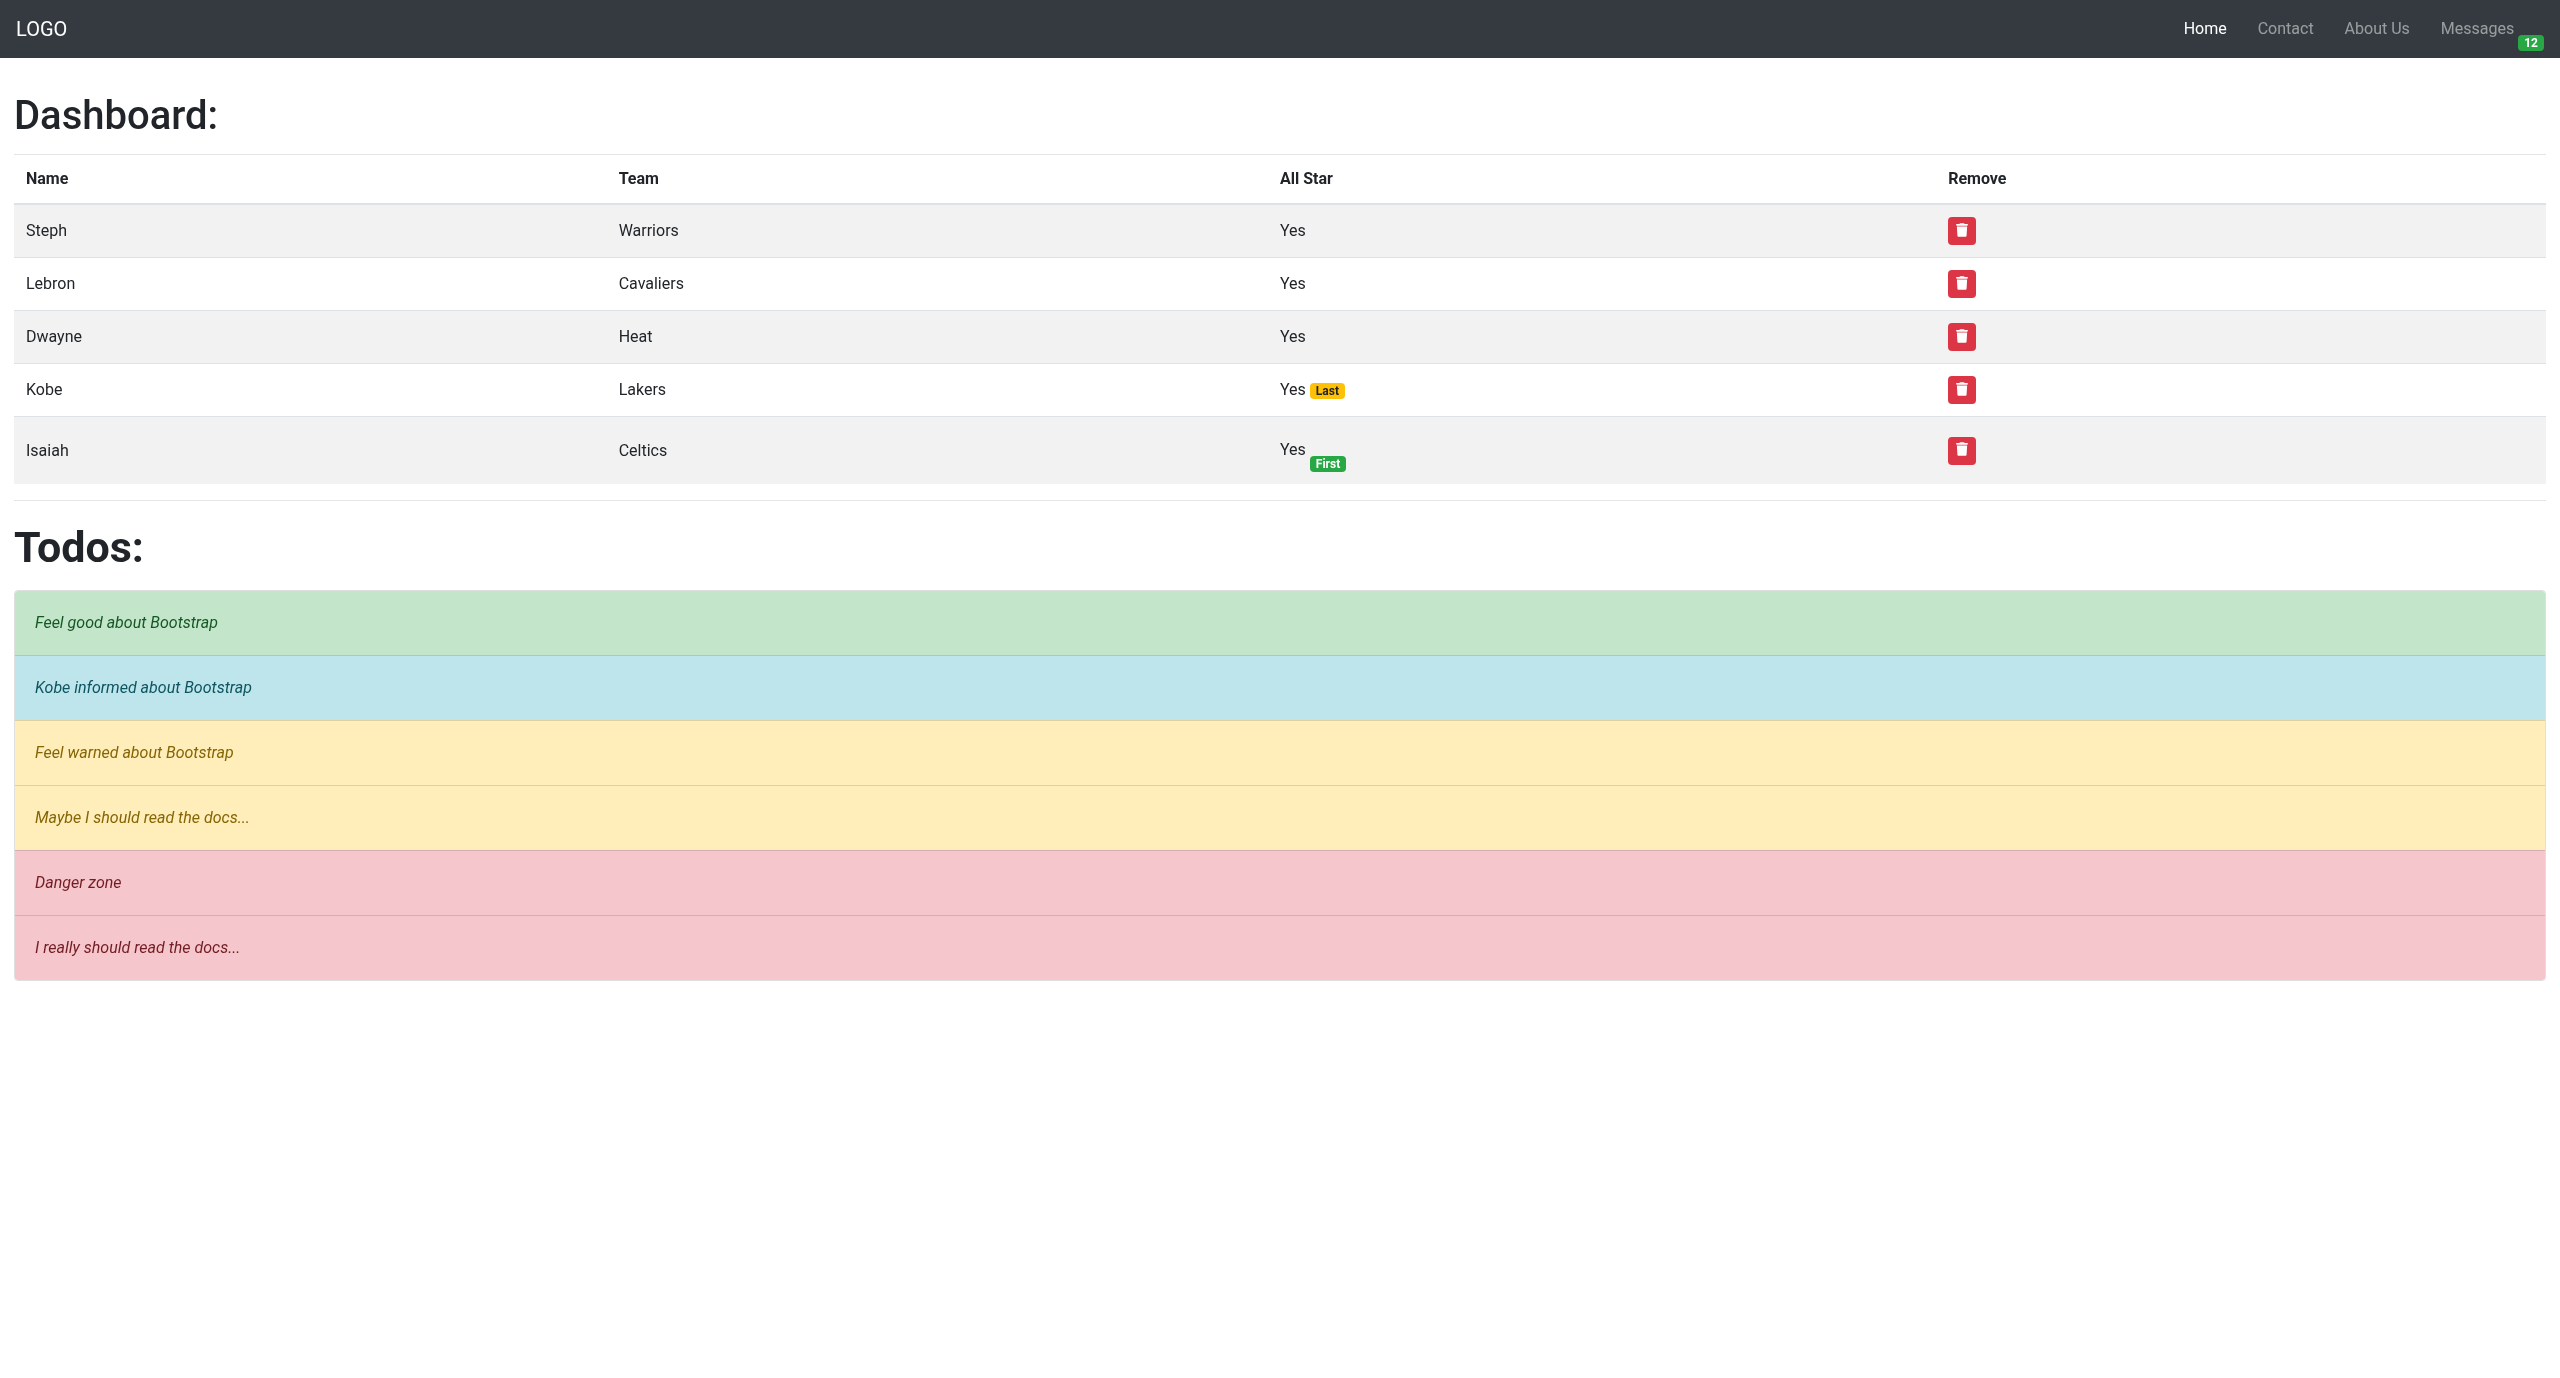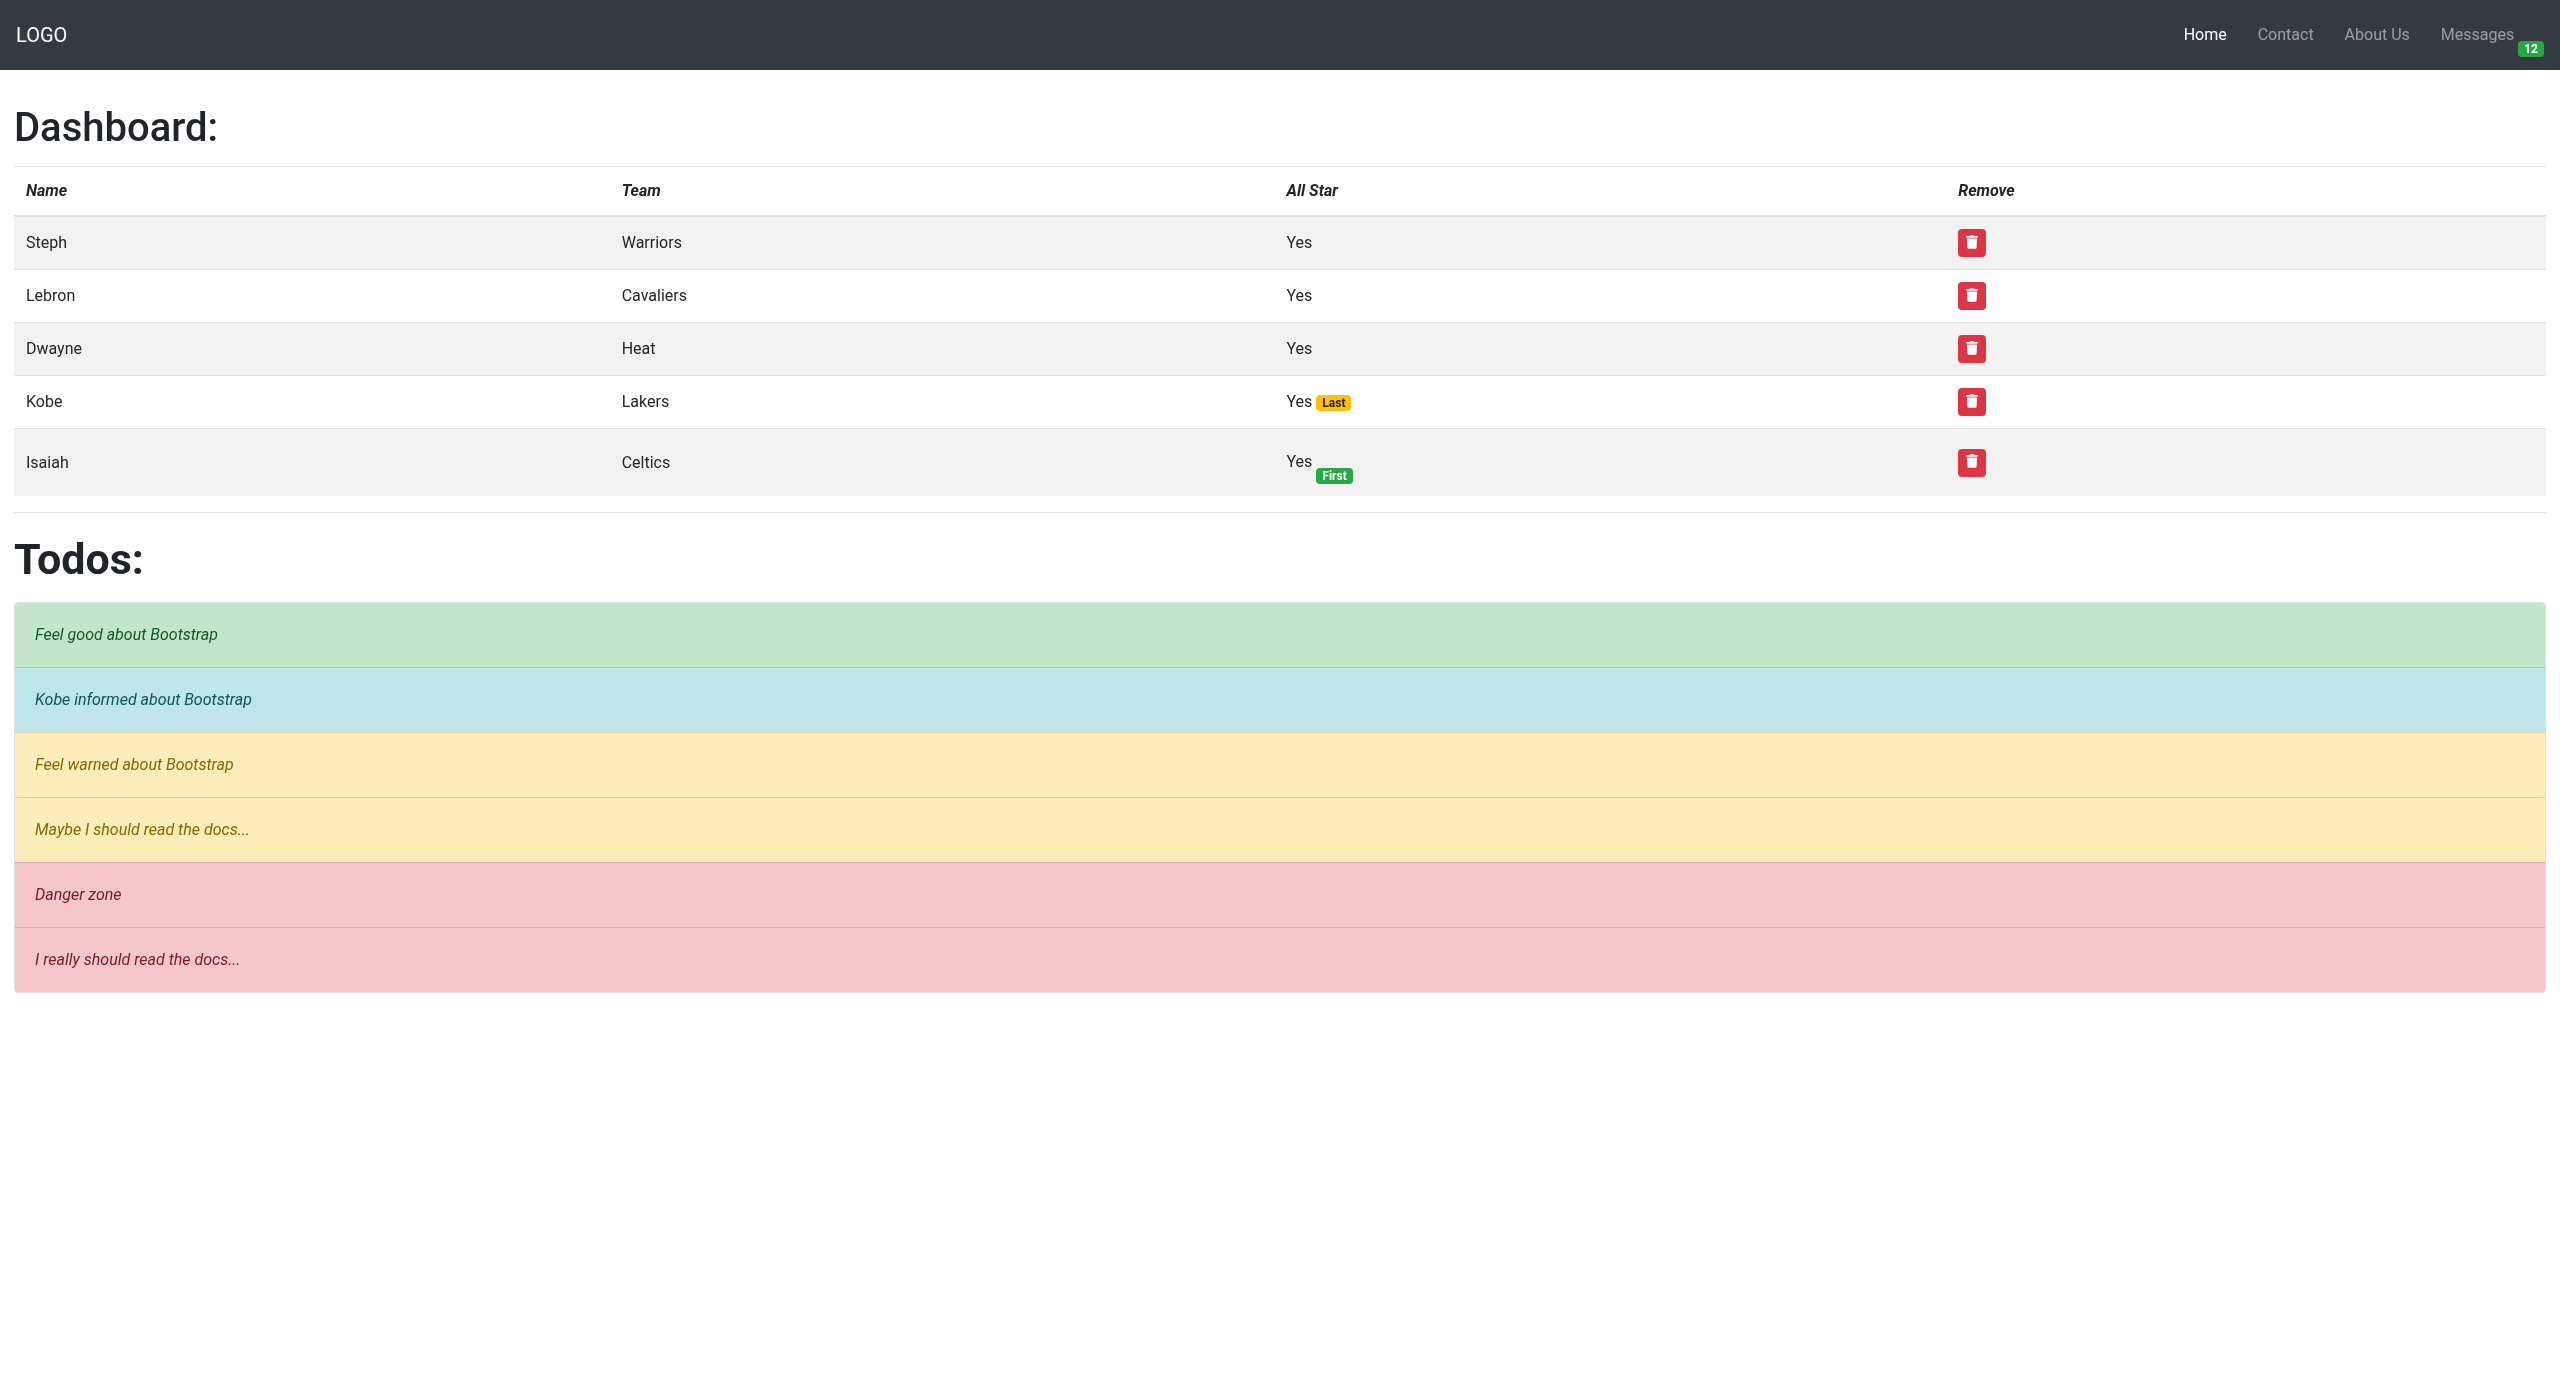--- a/index.html
+++ b/index.html
@@ -10,21 +10,21 @@
     line-height: 1.5;
     background: #fff;
   }
   
   .navbar {
     background: #343a40;
     padding: 8px 16px;
     display: flex;
     align-items: center;
     justify-content: space-between;
-    height: 70px;
+    height: 58px;
   }
   .navbar-brand {
     color: #fff;
     font-size: 20px;
     text-decoration: none;
   }
   .navbar-nav {
     display: flex;
     list-style: none;
     gap: 31px;
@@ -57,21 +57,20 @@
   h2 { font-size: 43px; font-weight: 700; margin: 14px 0 10px; }
   hr { border: none; border-top: 1px solid rgba(0,0,0,.1); margin: 4px 0 0; }
 
   
   table { width: 100%; border-collapse: collapse; margin-bottom: 16px; }
   thead th {
     text-align: left;
     padding: 12px;
     border-bottom: 2px solid #dee2e6;
     font-weight: 700;
-    font-style: italic;
   }
   tbody td {
     padding: 12px;
     border-top: 1px solid #dee2e6;
     vertical-align: middle;
   }
   tbody tr:nth-child(odd) { background: rgba(0,0,0,.05); }
 
   .btn-danger {
     background: #dc3545;

